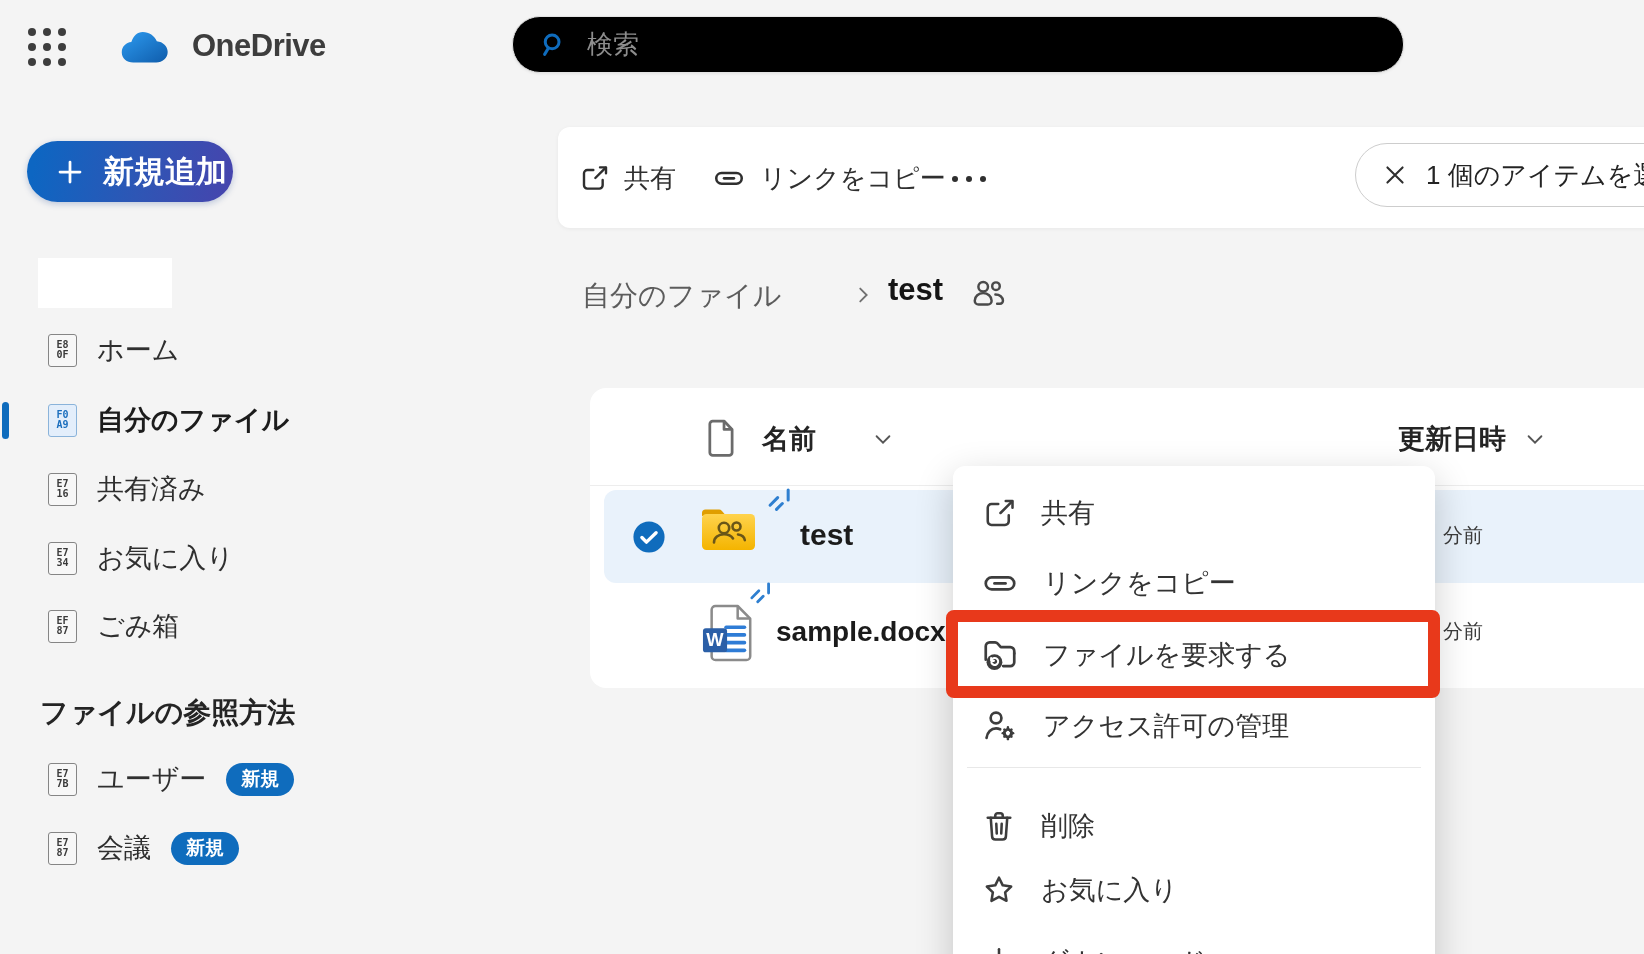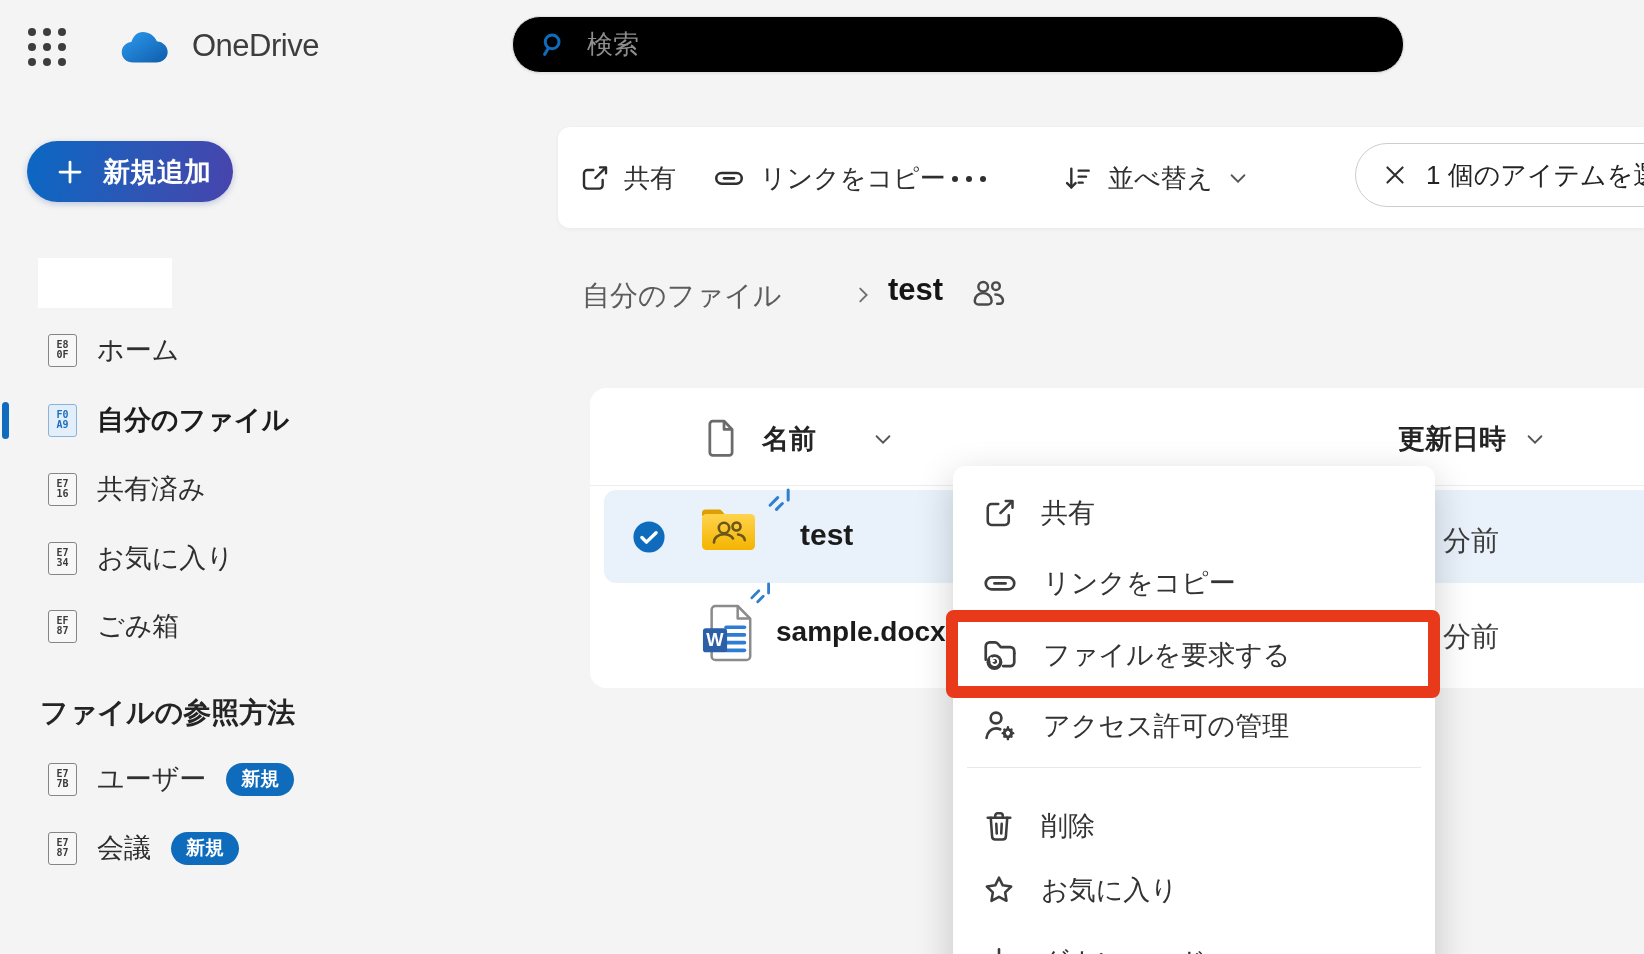--- a/index.html
+++ b/index.html
@@ -5,21 +5,21 @@
   html,body{margin:0;padding:0;background:#dcdcdc;}
   .canvas{position:relative;width:1644px;height:954px;background:#f4f4f4;overflow:hidden;
           font-family:"Liberation Sans",sans-serif;color:#242424;}
   .abs{position:absolute;}
   svg{display:block;}
 
   
   .apps-grid{left:24px;top:24px;width:46px;height:46px;display:grid;grid-template-columns:repeat(3,1fr);
              place-items:center;cursor:pointer;}
   .apps-grid i{width:8px;height:8px;border-radius:50%;background:#3d3d3d;}
-  .brand-title{left:192px;top:28px;font-size:31px;font-weight:400;color:#3d3d3d;letter-spacing:-.5px;}
+  .brand-title{left:192px;top:28px;font-size:31px;font-weight:700;color:#3d3d3d;letter-spacing:-.5px;}
   .searchbar{left:512px;top:16px;width:892px;height:57px;background:#000000;border:1px solid #e3e3e3;
              border-radius:28px;display:flex;align-items:center;gap:18px;padding:0 26px;box-sizing:border-box;
              box-shadow:0 1px 3px rgba(0,0,0,.07);}
   .searchbar .ph{font-size:26px;color:#8d8d8d;}
 
   
   .toolbar{left:558px;top:127px;width:1122px;height:101px;background:#fff;border-radius:12px;
            box-shadow:0 1px 4px rgba(0,0,0,.05);}
   .tbtn{position:absolute;top:150px;height:56px;display:flex;align-items:center;gap:14px;
         font-size:26px;color:#2f2f2f;cursor:pointer;}
@@ -33,27 +33,27 @@
   .bc-parent{left:582px;top:277px;font-size:28px;color:#5c5c5c;cursor:pointer;}
   .bc-current{left:888px;top:272px;font-size:31px;font-weight:700;color:#151515;}
 
   
   .panel{left:590px;top:388px;width:1090px;height:300px;background:#fff;border-radius:16px;}
   .hdr-label{font-size:27px;font-weight:700;color:#242424;}
   .hdr-divider{left:590px;top:485px;width:1090px;height:1px;background:#ededed;}
   .row-selected{left:604px;top:490px;width:1076px;height:93px;background:#e9f2fb;border-radius:12px;}
   .fname{font-size:30px;font-weight:700;color:#1b1b1b;}
   .fname2{font-size:28px;font-weight:600;color:#1b1b1b;}
-  .modified{font-size:28px;color:#3c3c3c;}
+  .modified{font-size:20px;color:#3c3c3c;}
 
   
   .new-btn{left:27px;top:141px;width:206px;height:61px;border-radius:31px;display:flex;align-items:center;
            gap:18px;padding-left:28px;box-sizing:border-box;cursor:pointer;
            background:linear-gradient(100deg,#0d66c2 5%,#2e56b5 55%,#4744ad 100%);
-           color:#fff;font-size:27px;font-weight:700;box-shadow:0 2px 6px rgba(20,60,140,.25);}
+           color:#fff;font-size:31px;font-weight:700;box-shadow:0 2px 6px rgba(20,60,140,.25);}
   .redacted{left:38px;top:258px;width:134px;height:50px;background:#fff;}
   .srow{position:absolute;left:48px;display:flex;align-items:center;gap:20px;height:44px;cursor:pointer;}
   .srow .lbl{font-size:27px;color:#2f2f2f;font-weight:500;}
   .srow .lbl.sel{color:#1c1c1c;font-weight:700;}
   .tofu{display:flex;flex-direction:column;align-items:center;justify-content:center;width:27px;height:31px;
         border:1.6px solid #858585;border-radius:3px;background:#f7f7f7;
         font-family:"DejaVu Sans Mono",monospace;font-size:10px;font-weight:700;line-height:10px;color:#3a3a3a;}
   .tofu i{font-style:normal;}
   .tofu.sel{border-color:#8ab3da;background:#e3eefb;color:#1c6fbe;}
   .selbar{left:2px;top:402px;width:7px;height:37px;border-radius:4px;background:#0f6cbd;}
@@ -132,37 +132,20 @@
     </span>
     <span>リンクをコピー</span>
   </div>
 
   <div class="dots">
       <i></i>
       <i></i>
       <i></i>
     </div>
 
-  <div class="tbtn" style="left:1062px;">
-    <span>
-      <svg width="32" height="32" viewBox="0 0 24 24" fill="none" stroke="#2f2f2f" stroke-width="1.8" stroke-linecap="round">
-        <path d="M7 5v14"></path>
-          <path d="M3.8 15.8 7 19l3.2-3.2"></path>
-        <path d="M12.5 6.5H20"></path>
-          <path d="M12.5 11h5.5"></path>
-          <path d="M12.5 15.5h3"></path>
-      </svg>
-    </span>
-    <span>並べ替え</span>
-    <span>
-      <svg width="22" height="22" viewBox="0 0 24 24" fill="none" stroke="#555" stroke-width="2" stroke-linecap="round">
-          <path d="M5 9l7 7 7-7"></path>
-        </svg>
-    </span>
-  </div>
 
   <div class="sel-pill">
     <span>
       <svg width="26" height="26" viewBox="0 0 24 24" fill="none" stroke="#2f2f2f" stroke-width="1.9" stroke-linecap="round">
           <path d="M5 5l14 14M19 5 5 19"></path>
         </svg>
     </span>
     <span style="white-space:nowrap;">1 個のアイテムを選択</span>
   </div>
 

